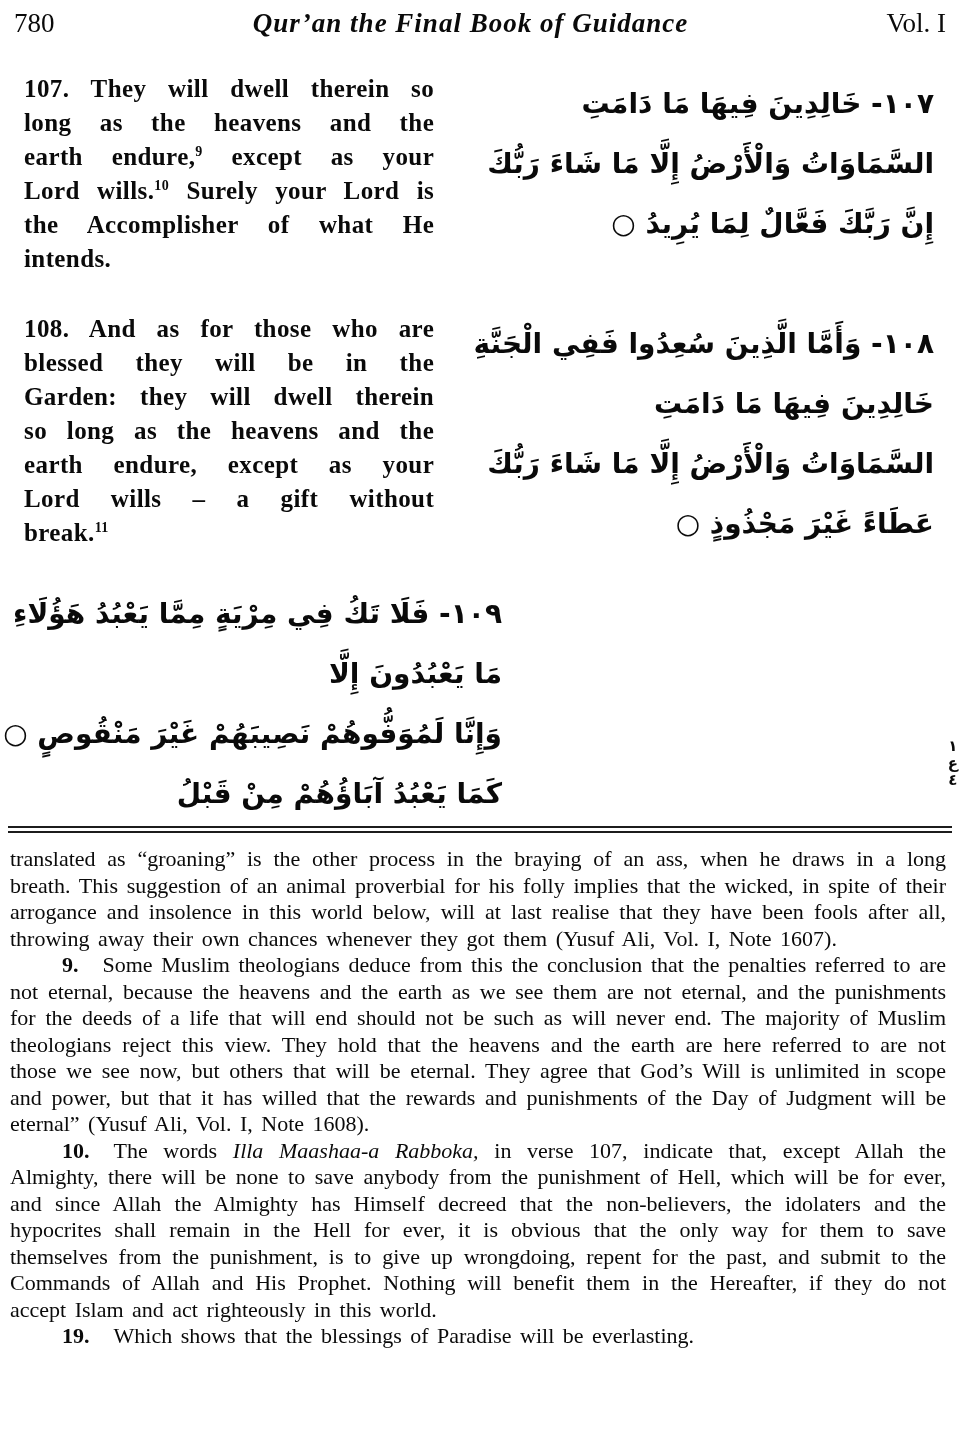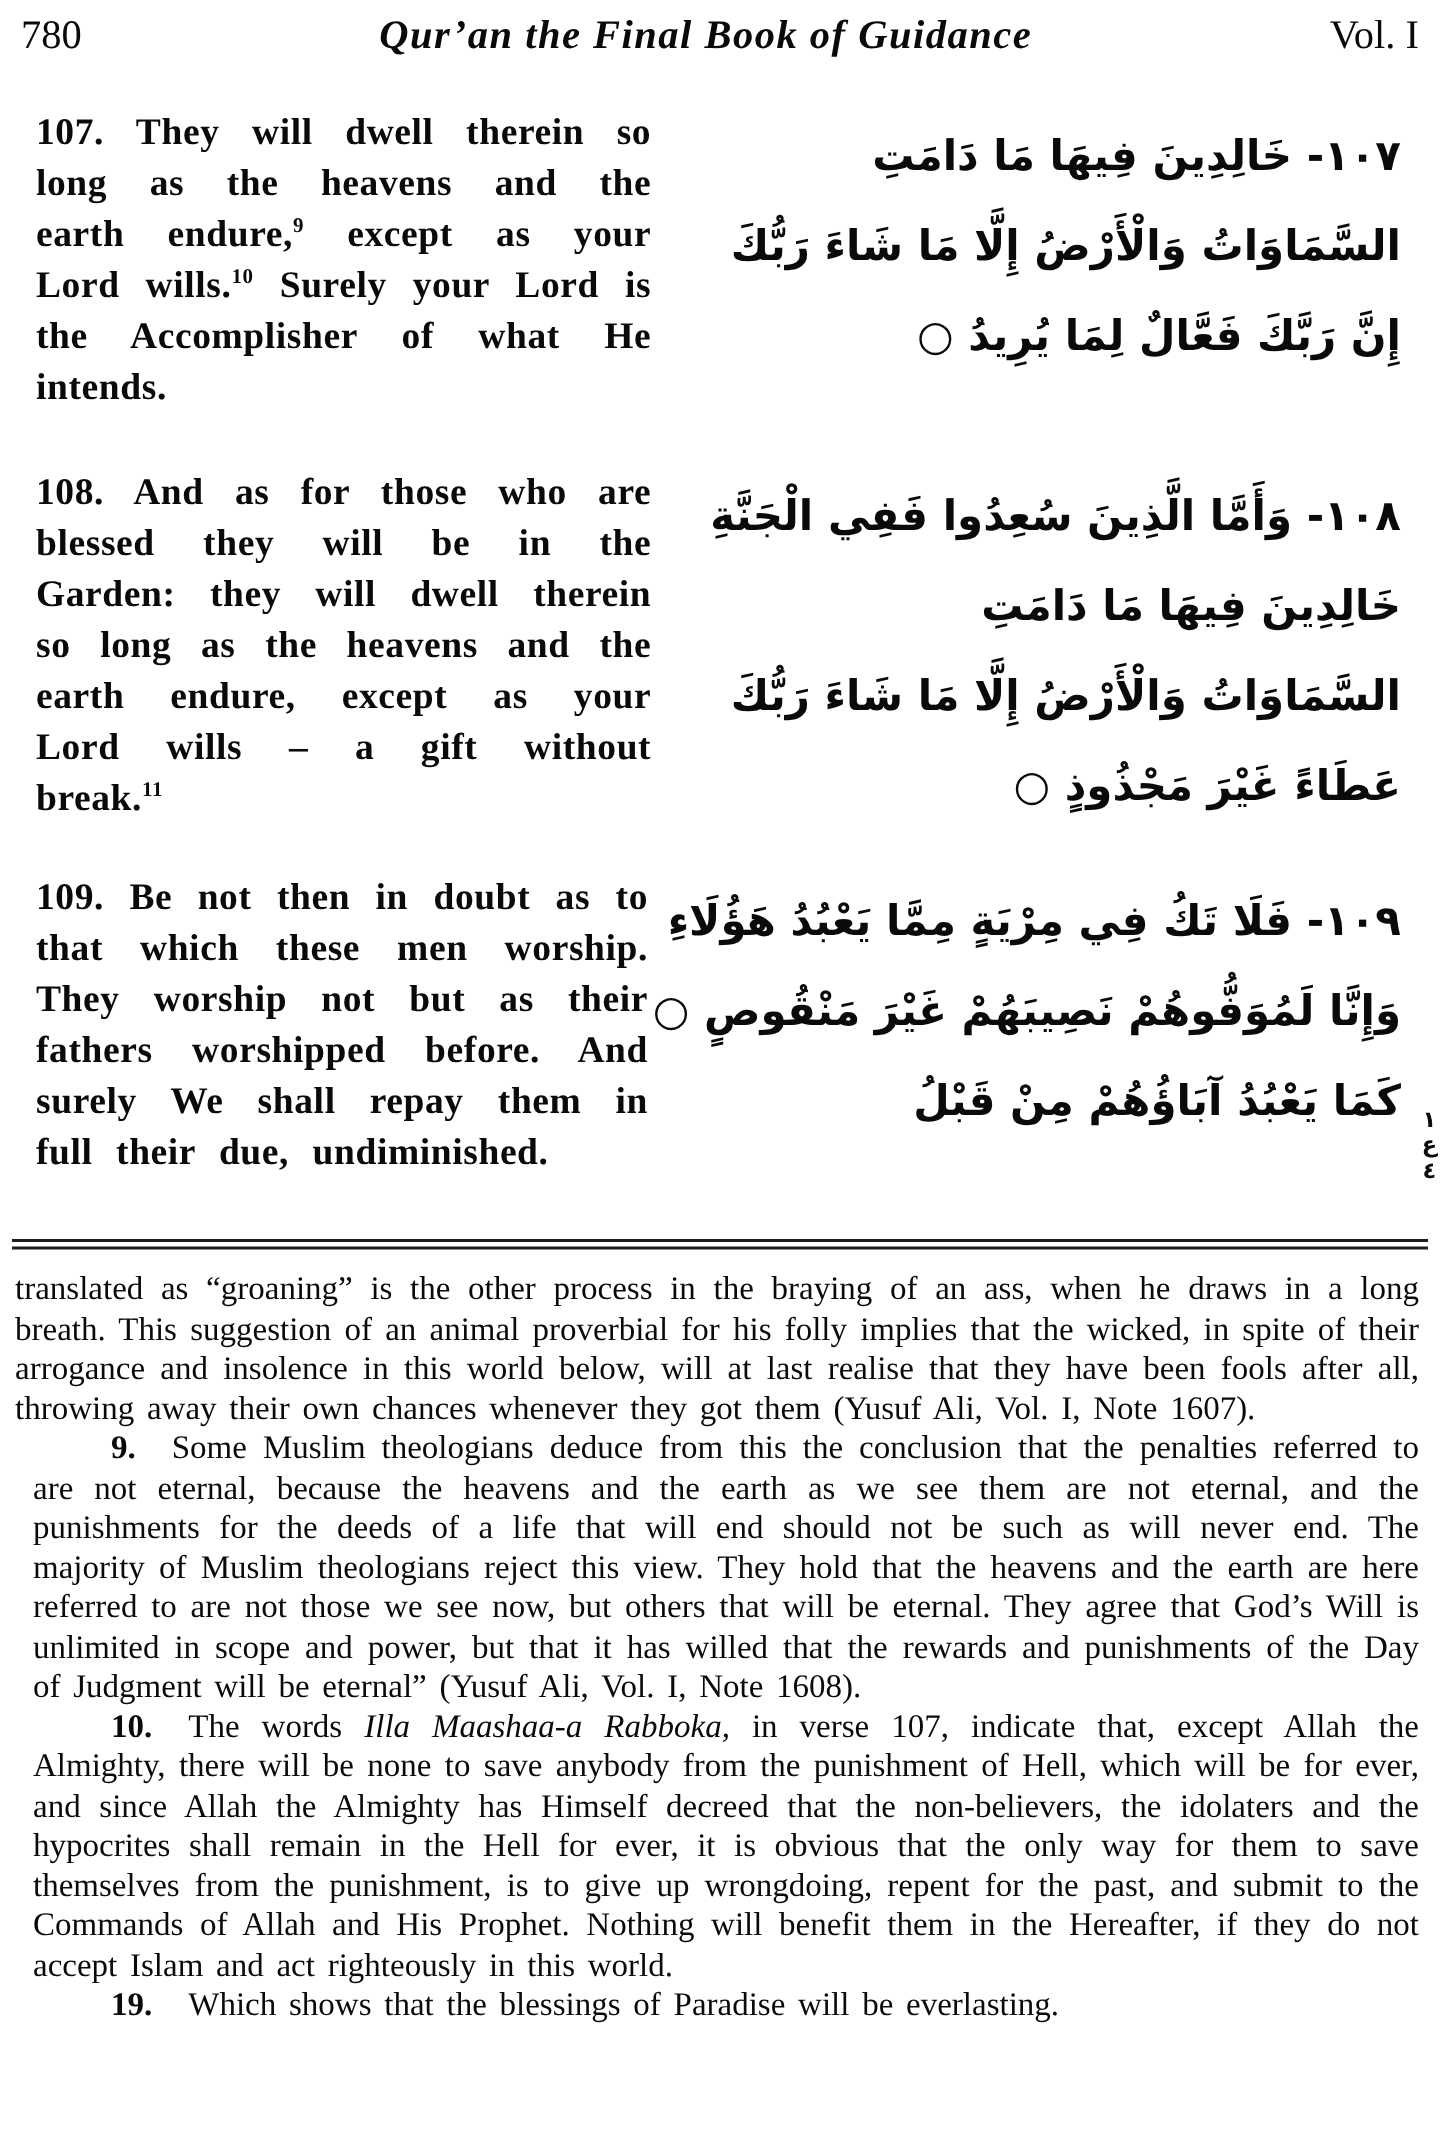--- a/index.html
+++ b/index.html
@@ -51,21 +51,21 @@
     border-top:2px solid #1c1c1c; border-bottom:2px solid #1c1c1c;
   }
 
   
   .footnotes {
     position:absolute; top:846px; left:10px; right:14px;
     font-size:22px; line-height:26.5px;
     text-align:justify; word-spacing:3px;
   }
   .footnotes p { margin:0; }
-  .footnotes p.note { text-indent:52px;margin-left:12px; }
+  .footnotes p.note { text-indent:52px; }
   .footnotes .num { font-weight:bold; margin-right:24px; }
 </style>
 </head>
 <body>
 
 <div class="page">
 
   <div class="header">
     <span>780</span>
     <span class="title">Qur’an the Final Book of Guidance</span>
@@ -85,23 +85,23 @@
     <p class="translation"><span>108. And as for those who are blessed they will be in the Garden: they will dwell therein so long as the heavens and the earth endure, except as your Lord wills – a gift without break.</span><sup>11</sup></p>
     <div class="arabic">
       <div class="aline">١٠٨- وَأَمَّا الَّذِينَ سُعِدُوا فَفِي الْجَنَّةِ</div>
       <div class="aline">خَالِدِينَ فِيهَا مَا دَامَتِ</div>
       <div class="aline">السَّمَاوَاتُ وَالْأَرْضُ إِلَّا مَا شَاءَ رَبُّكَ</div>
       <div class="aline">عَطَاءً غَيْرَ مَجْذُوذٍ ○</div>
     </div>
   </div>
 
   <div class="verse-row" style="top:570px">
-    <p class="translation"><span>109. Be not then in doubt as to that which these men worship. They worship not but as their fathers worshipped before. And surely We shall repay them in full their due, undiminished.</span></p>
     <div class="arabic">
       <div class="aline">١٠٩- فَلَا تَكُ فِي مِرْيَةٍ مِمَّا يَعْبُدُ هَؤُلَاءِ</div>
+      <div class="aline">مَا يَعْبُدُونَ إِلَّا</div>
       <div class="aline">وَإِنَّا لَمُوَفُّوهُمْ نَصِيبَهُمْ غَيْرَ مَنْقُوصٍ ○</div>
       <div class="aline">كَمَا يَعْبُدُ آبَاؤُهُمْ مِنْ قَبْلُ</div>
     </div>
   </div>
 
   <div class="ruku">
     <div>١</div>
     <div>ع</div>
     <div>٤</div>
   </div>

